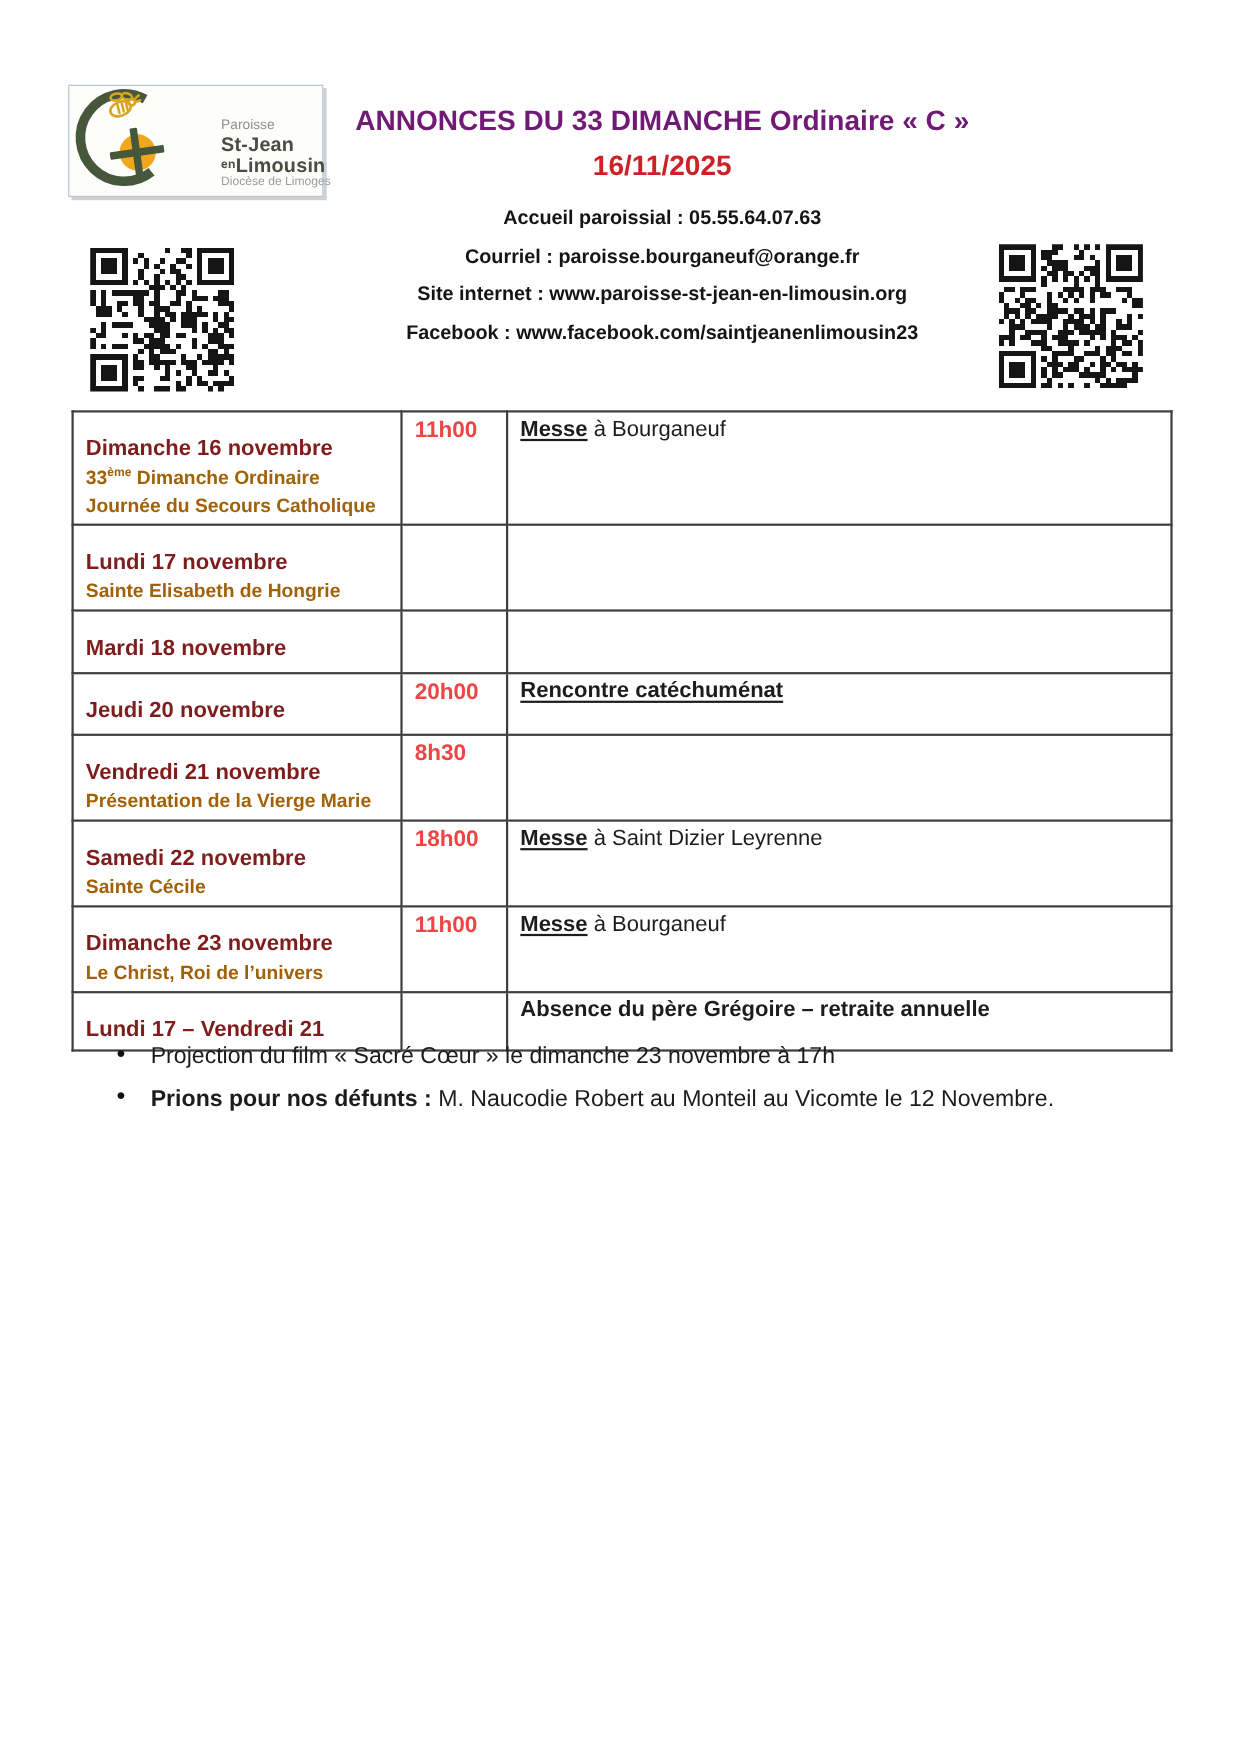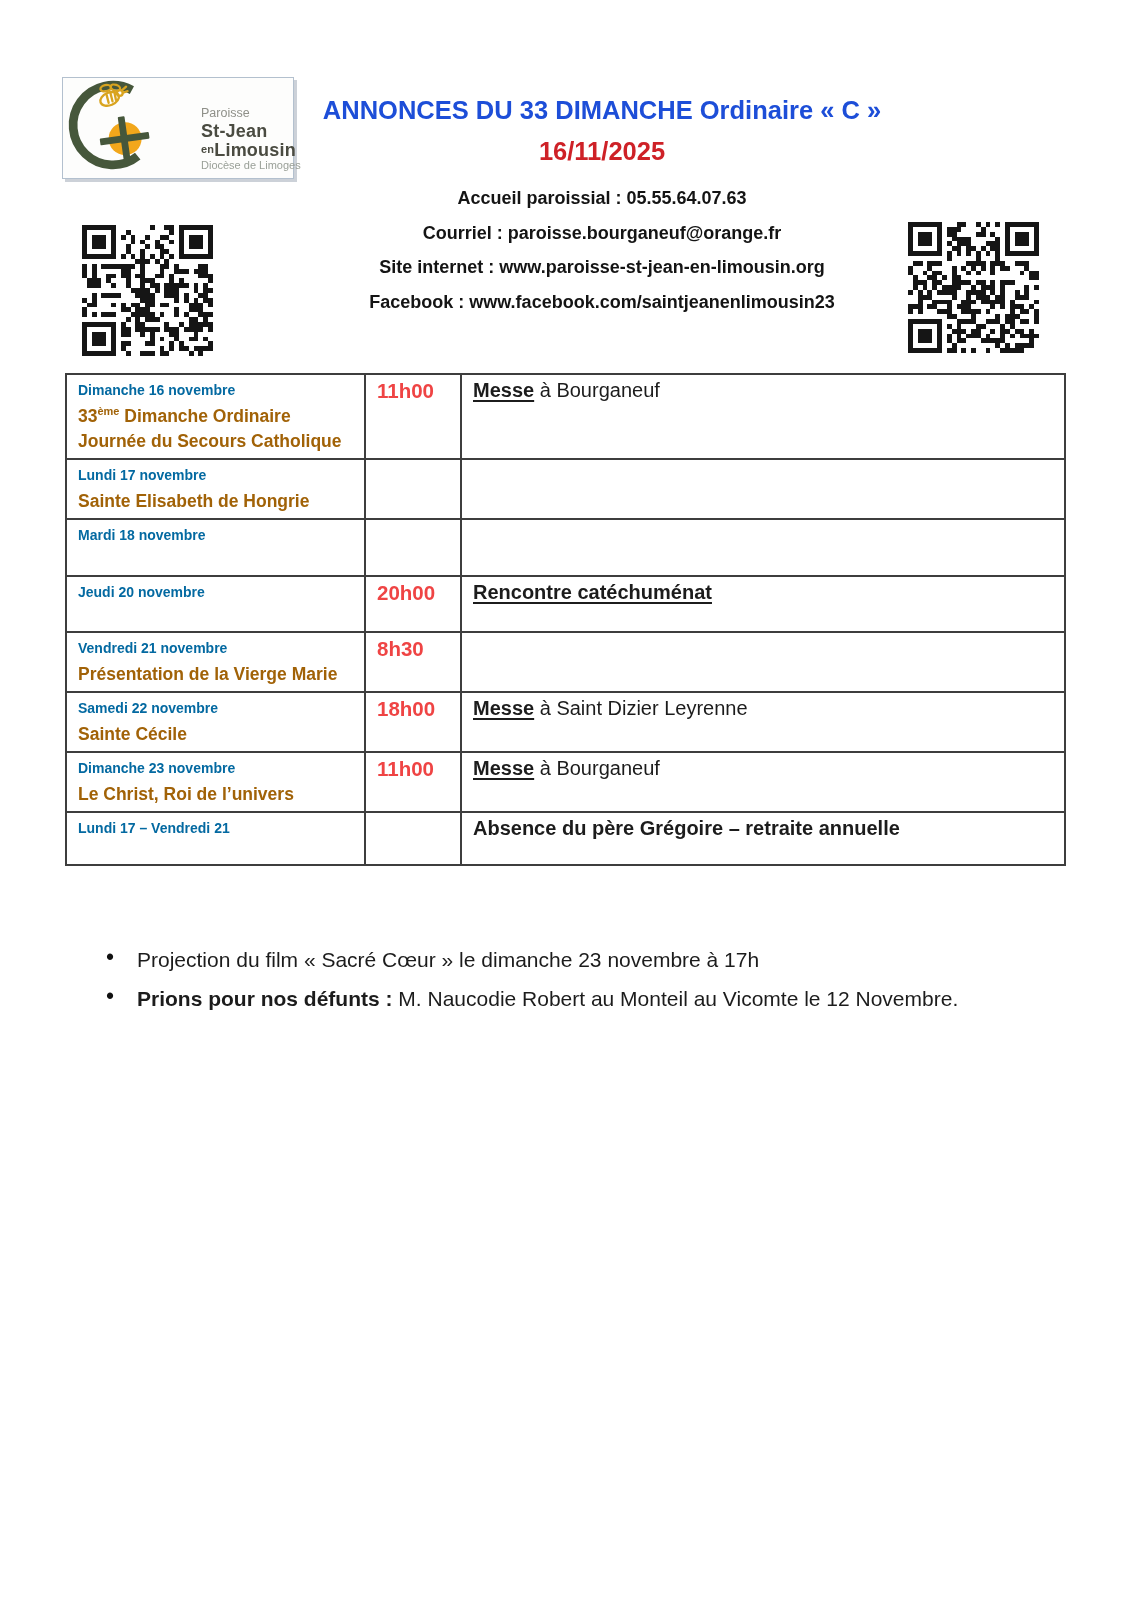--- a/index.html
+++ b/index.html
@@ -11,21 +11,21 @@
             background:#fdfdfc;border:1px solid #b3c0ce;box-shadow:3px 3px 0 #ccd1d8;}
   .logo-mark{position:absolute;left:1px;top:0px;width:97px;height:98px;}
   .logo-text{position:absolute;left:138px;top:29px;line-height:1;white-space:nowrap;}
   .lt-paroisse{font-size:12.5px;color:#8f9089;margin:0 0 2px;}
   .lt-name{font-size:18px;font-weight:bold;color:#4a4b41;margin:0 0 1px;letter-spacing:.2px;}
   .lt-en{font-size:11px;font-weight:bold;color:#4a4b41;vertical-align:3px;}
   .lt-diocese{font-size:11px;color:#9aa098;margin:1px 0 0;}
 
   
   .header-block{position:absolute;left:288px;top:96px;width:628px;text-align:center;}
-  .header-title{margin:0;font-size:25.5px;font-weight:bold;color:#1d4ed8;line-height:1.15;text-align:center;}
+  .header-title{margin:0;font-size:25.5px;font-weight:bold;color:#701a75;line-height:1.15;text-align:center;}
   .header-date{margin:12px 0 0;font-size:25.5px;font-weight:bold;color:#ce2127;}
   .contacts{margin-top:15px;}
   .contact-line{margin:0;font-size:18px;font-weight:bold;color:#141414;line-height:34.5px;}
 
   
   .qr{position:absolute;width:131px;height:131px;background:#fff;}
   .qr-left{left:82px;top:225px;}
   .qr-right{left:908px;top:222px;}
 
   
@@ -33,21 +33,21 @@
   .sched td{border:2px solid #3e3e3e;vertical-align:top;padding:2px 11px 4px;overflow:hidden;}
   .sched tr:nth-child(1){height:80px;}
   .sched tr:nth-child(2){height:54px;}
   .sched tr:nth-child(3){height:57px;}
   .sched tr:nth-child(4){height:56px;}
   .sched tr:nth-child(5){height:55px;}
   .sched tr:nth-child(6){height:56px;}
   .sched tr:nth-child(7){height:53px;}
   .sched tr:nth-child(8){height:53px;padding-left:28px;}
   .sched tr:nth-child(9){height:54px;padding-left:44px;}
-  .date-main{font-size:14px;font-weight:bold;color:#0369a1;line-height:27px;}
+  .date-main{font-size:20px;font-weight:bold;color:#7f1d1d;line-height:27px;margin-top:18px;}
   .feast{font-size:17.5px;font-weight:bold;color:#a16207;line-height:25px;}
   .feast sup{font-size:11px;line-height:0;}
   .time-cell{font-size:20.5px;font-weight:bold;color:#ef4444;line-height:27px;}
   .event-cell{font-size:20px;line-height:27px;color:#1c1c1c;}
   .ev-u{font-weight:bold;text-decoration:underline;text-underline-offset:3px;text-decoration-thickness:2px;}
   .ev-b{font-weight:bold;}
 
   
   .bullets{position:absolute;left:102px;top:946px;width:985px;margin:0;padding:0;list-style:none;}
   .bullets li{position:relative;padding-left:35px;font-size:21px;line-height:27px;

